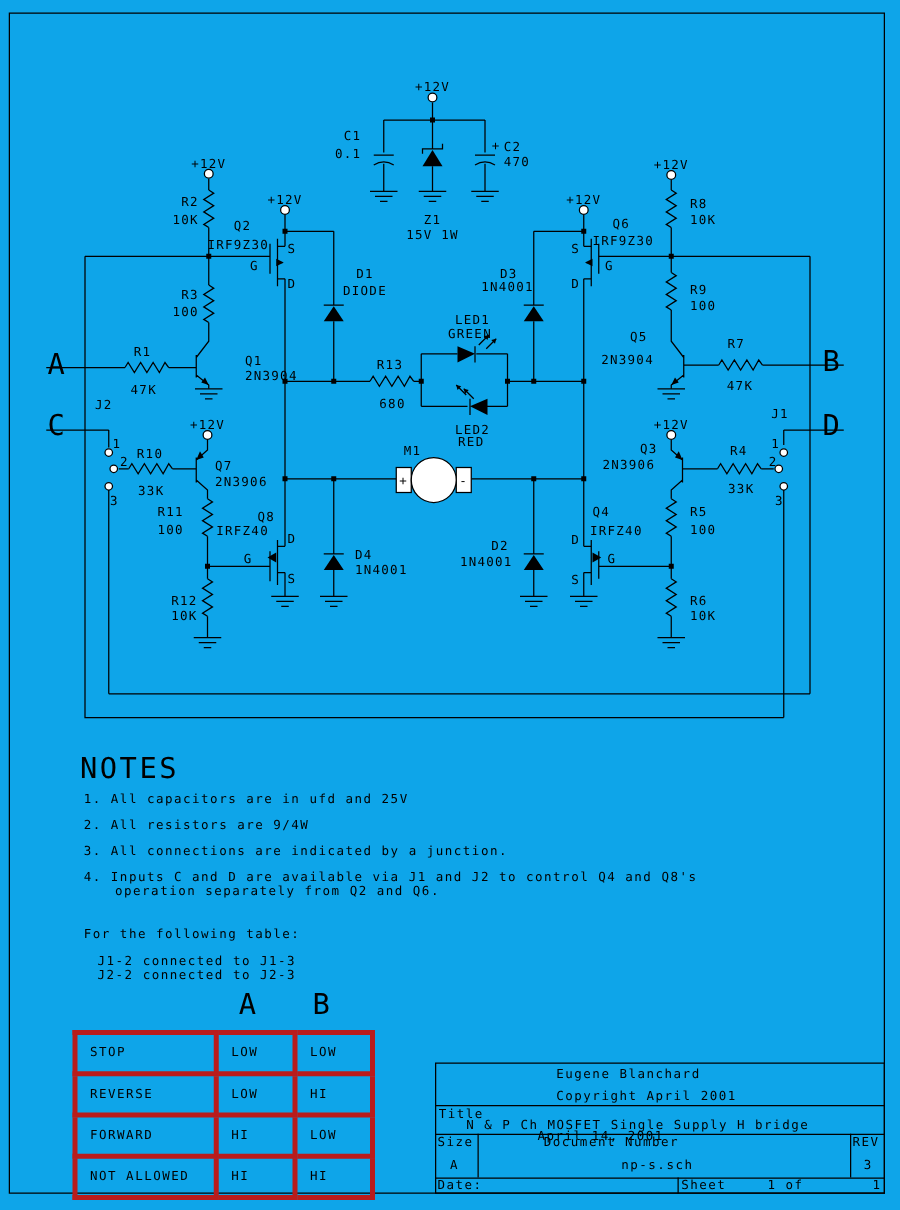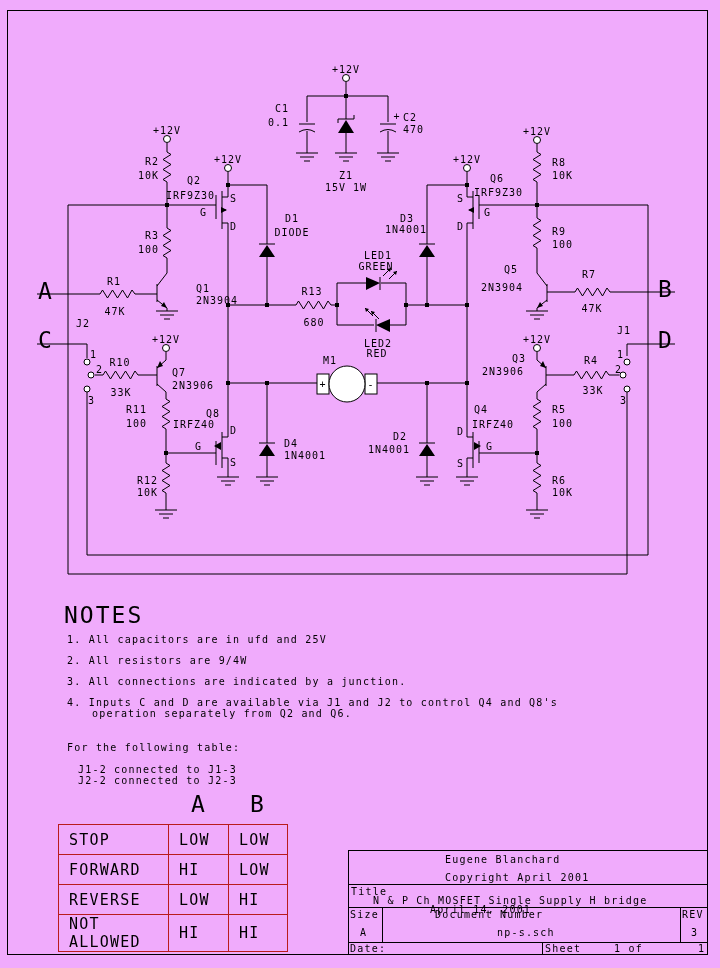--- a/index.html
+++ b/index.html
@@ -1,27 +1,27 @@
 <!DOCTYPE html>
 <html><head>
 <meta charset="utf-8">
 <style>
   html,body{margin:0;padding:0;background:#e8e8e8;}
-  .page{position:relative;width:720px;height:968px;background:#f0abfc;overflow:hidden;
+  .page{position:relative;width:720px;height:968px;background:#0ea5e9;overflow:hidden;
         font-family:"DejaVu Sans Mono",monospace;color:#000;}
   .page-border{position:absolute;left:7px;top:10px;width:701px;height:945px;
         border:1px solid #000;box-sizing:border-box;}
   svg text{font-family:"DejaVu Sans Mono",monospace;font-size:10px;letter-spacing:1px;fill:#000;}
   svg text.big{font-size:23px;letter-spacing:0;}
   .abs{position:absolute;white-space:pre;}
   .notes-head{font-size:23px;letter-spacing:2px;}
   .small{font-size:10px;letter-spacing:1.2px;line-height:11px;}
   .bighdr{font-size:23px;transform:translateX(-50%);}
   table.truth{position:absolute;left:58px;top:824px;border-collapse:collapse;}
-  table.truth td{border:1px solid #b91c1c;font-size:15px;letter-spacing:1.2px;
+  table.truth td{border:4px solid #b91c1c;font-size:10px;letter-spacing:1.2px;
         padding:0 0 0 10px;height:29px;}
   td.c1{width:99px;} td.c2{width:49px;} td.c3{width:48px;}
   .tb-rect{position:absolute;left:348px;top:850px;width:360px;height:105px;
         border:1px solid #000;box-sizing:border-box;}
   .hline{position:absolute;height:0;border-top:1px solid #000;}
   .vline{position:absolute;width:0;border-left:1px solid #000;}
 </style>
 </head>
 <body>
 
@@ -290,28 +290,28 @@
 
   
   <table class="truth">
     <tbody>
         <tr>
       <td class="c1">STOP</td>
       <td class="c2">LOW</td>
       <td class="c3">LOW</td>
     </tr>
     <tr>
+      <td class="c1">REVERSE</td>
+      <td class="c2">LOW</td>
+      <td class="c3">HI</td>
+    </tr>
+    <tr>
       <td class="c1">FORWARD</td>
       <td class="c2">HI</td>
       <td class="c3">LOW</td>
-    </tr>
-    <tr>
-      <td class="c1">REVERSE</td>
-      <td class="c2">LOW</td>
-      <td class="c3">HI</td>
     </tr>
     <tr>
       <td class="c1">NOT ALLOWED</td>
       <td class="c2">HI</td>
       <td class="c3">HI</td>
     </tr>
   </tbody>
     </table>
 
   

